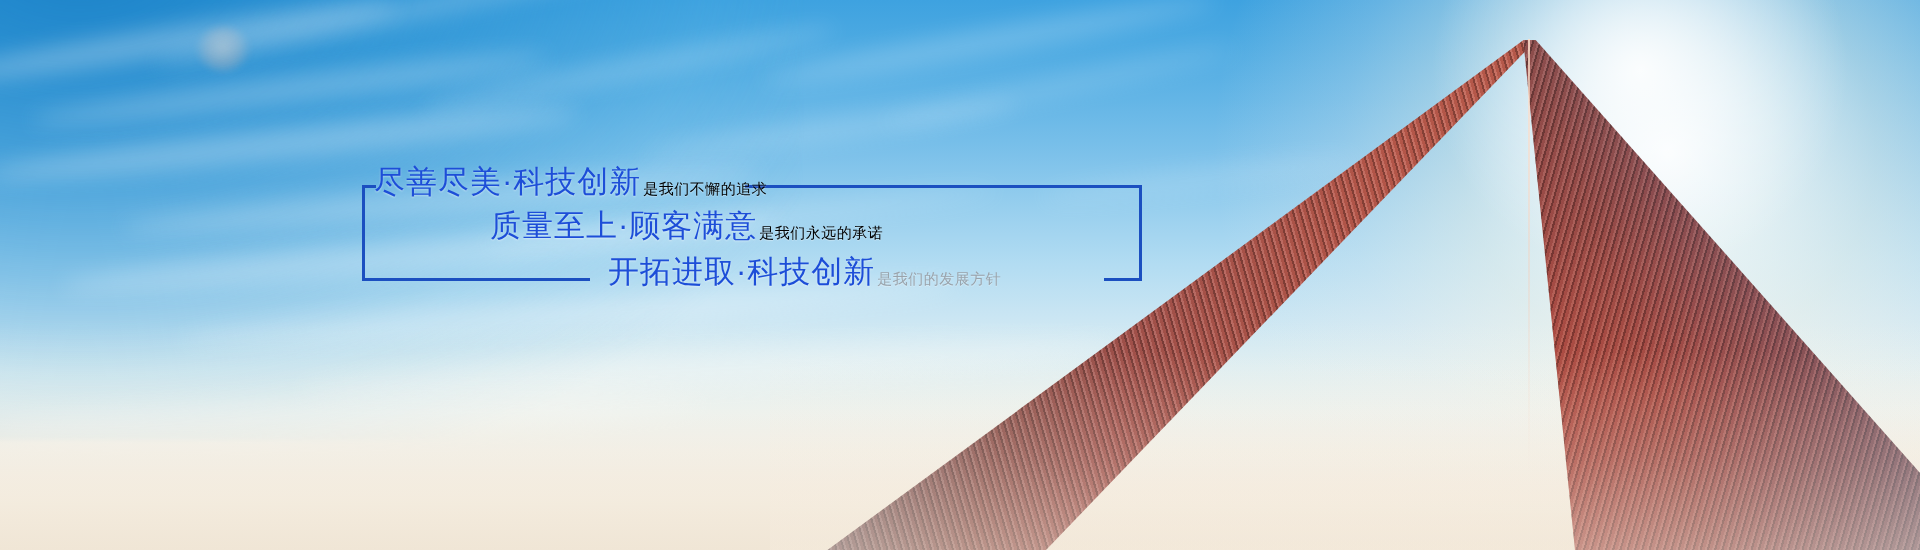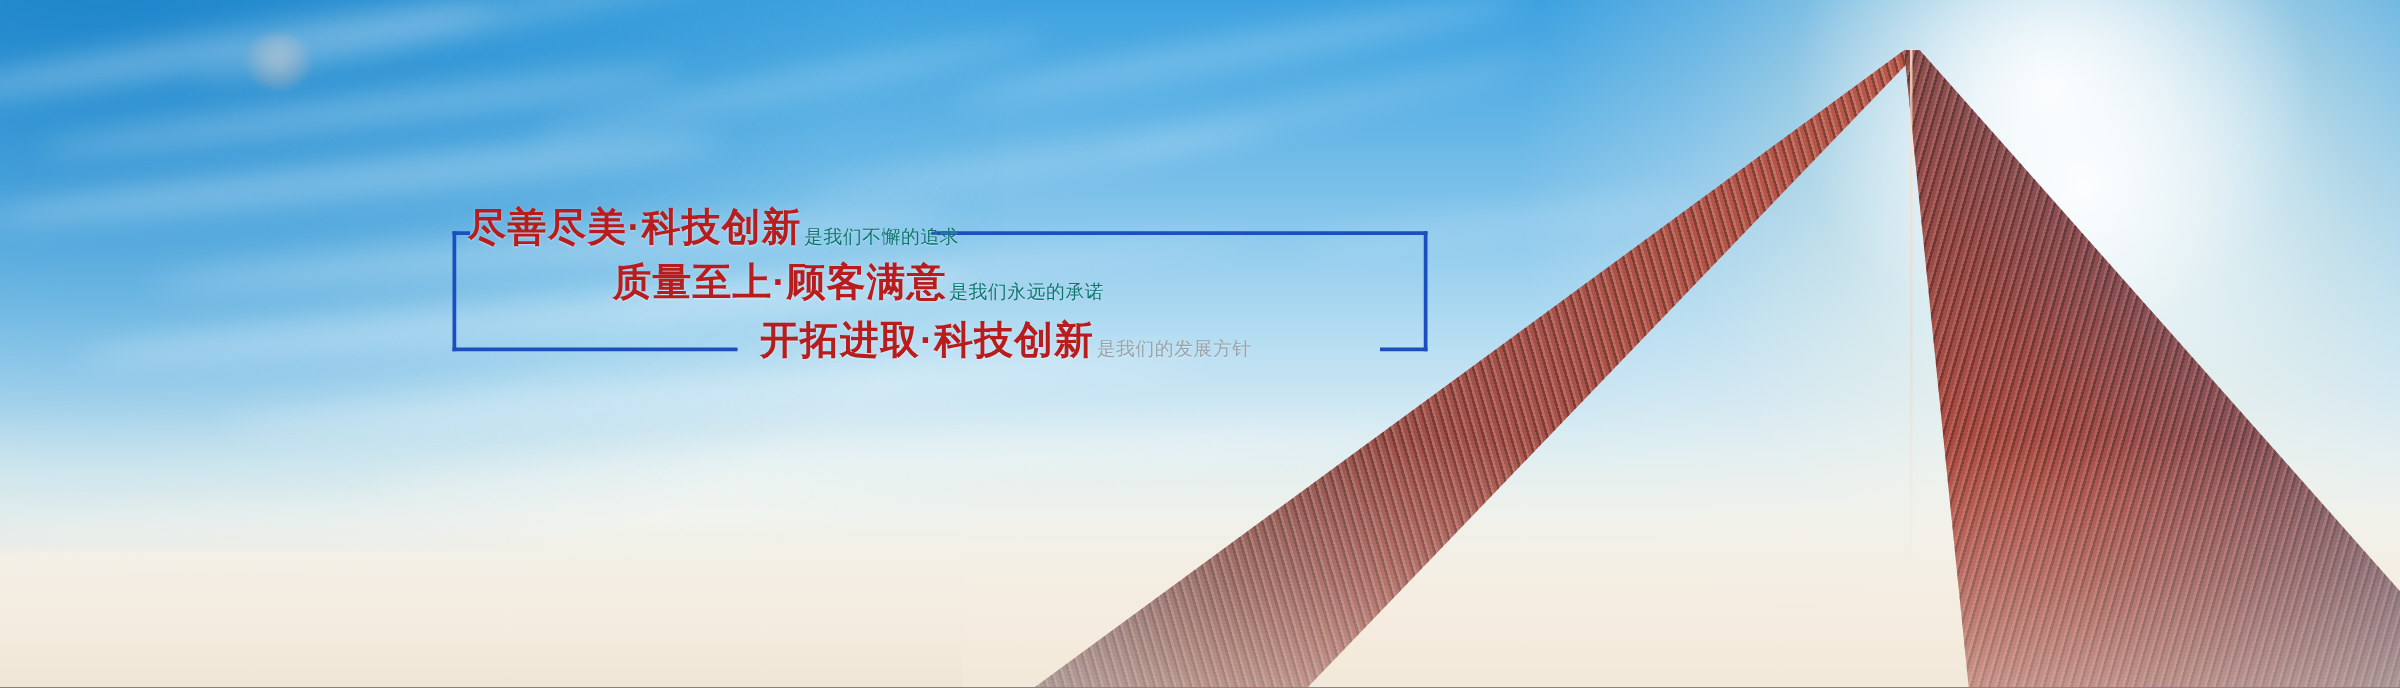--- a/index.html
+++ b/index.html
@@ -238,29 +238,29 @@
     position: absolute;
     white-space: nowrap;
     line-height: 1;
   }
   .line-1 { left: 12px;  top: 40px; }
   .line-2 { left: 128px; top: 84px; }
   .line-3 { left: 246px; top: 130px; }
 
   .big {
     font-size: 31px;
-    font-weight: bold;
-    color: #b91c1c;
+    font-weight: normal;
+    color: #1d4ed8;
     letter-spacing: 1px;
     text-shadow: 0 1px 2px rgba(255,255,255,0.45);
   }
   .small {
     font-size: 15px;
     font-weight: normal;
-    color: #0f766e;
+    color: #000000;
     letter-spacing: 0.5px;
     margin-left: 2px;
     position: relative;
     top: 2px;
     text-shadow: 0 1px 1px rgba(255,255,255,0.4);
   }
   .line-3 .small { color: #9aa3ab; }
 </style>
 </head>
 <body>

